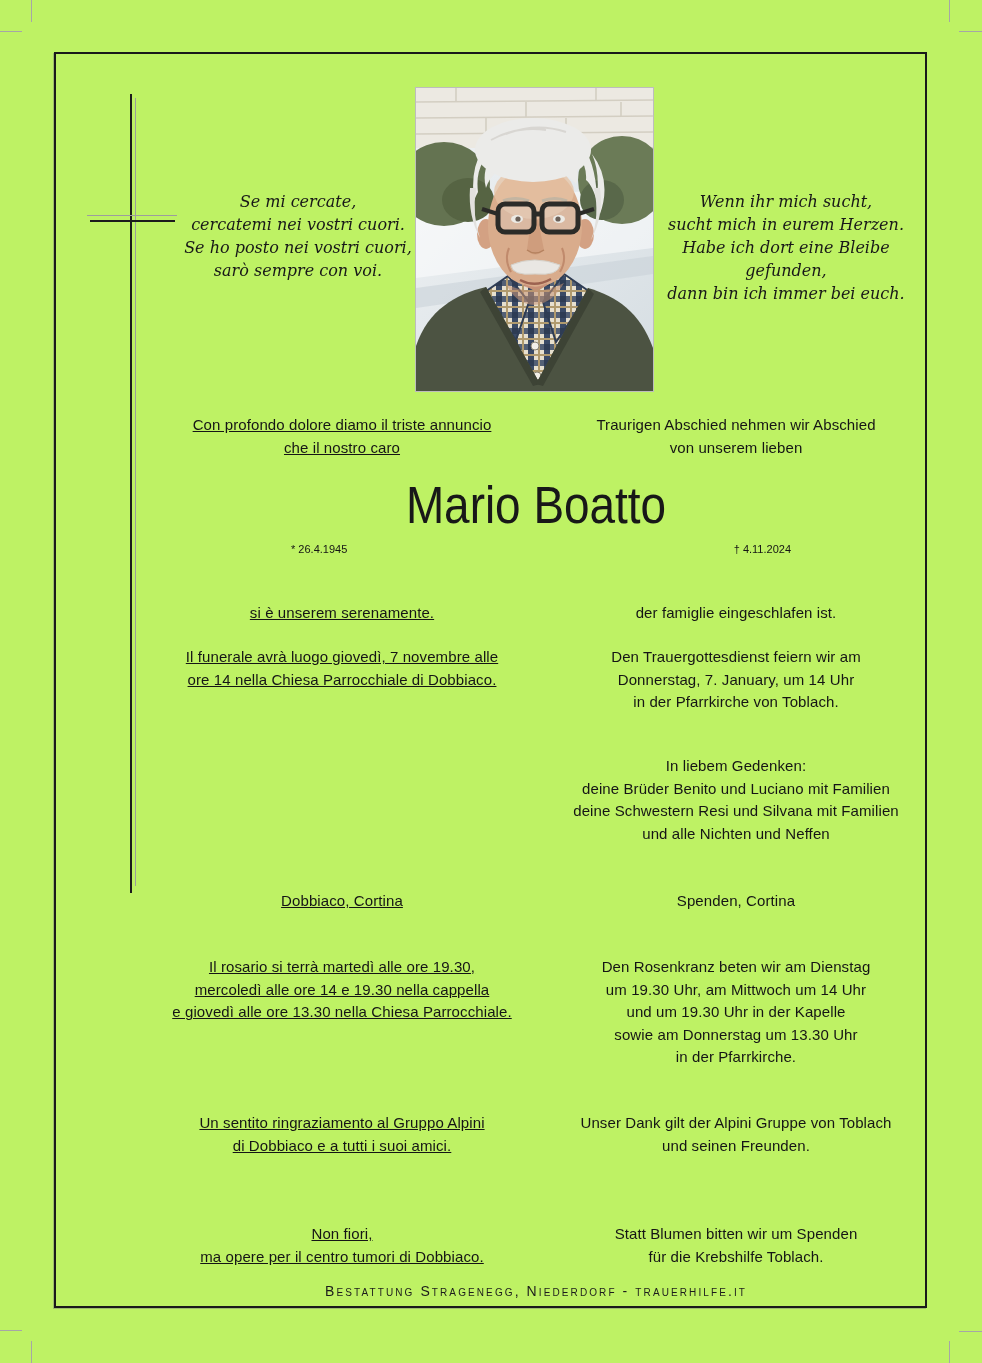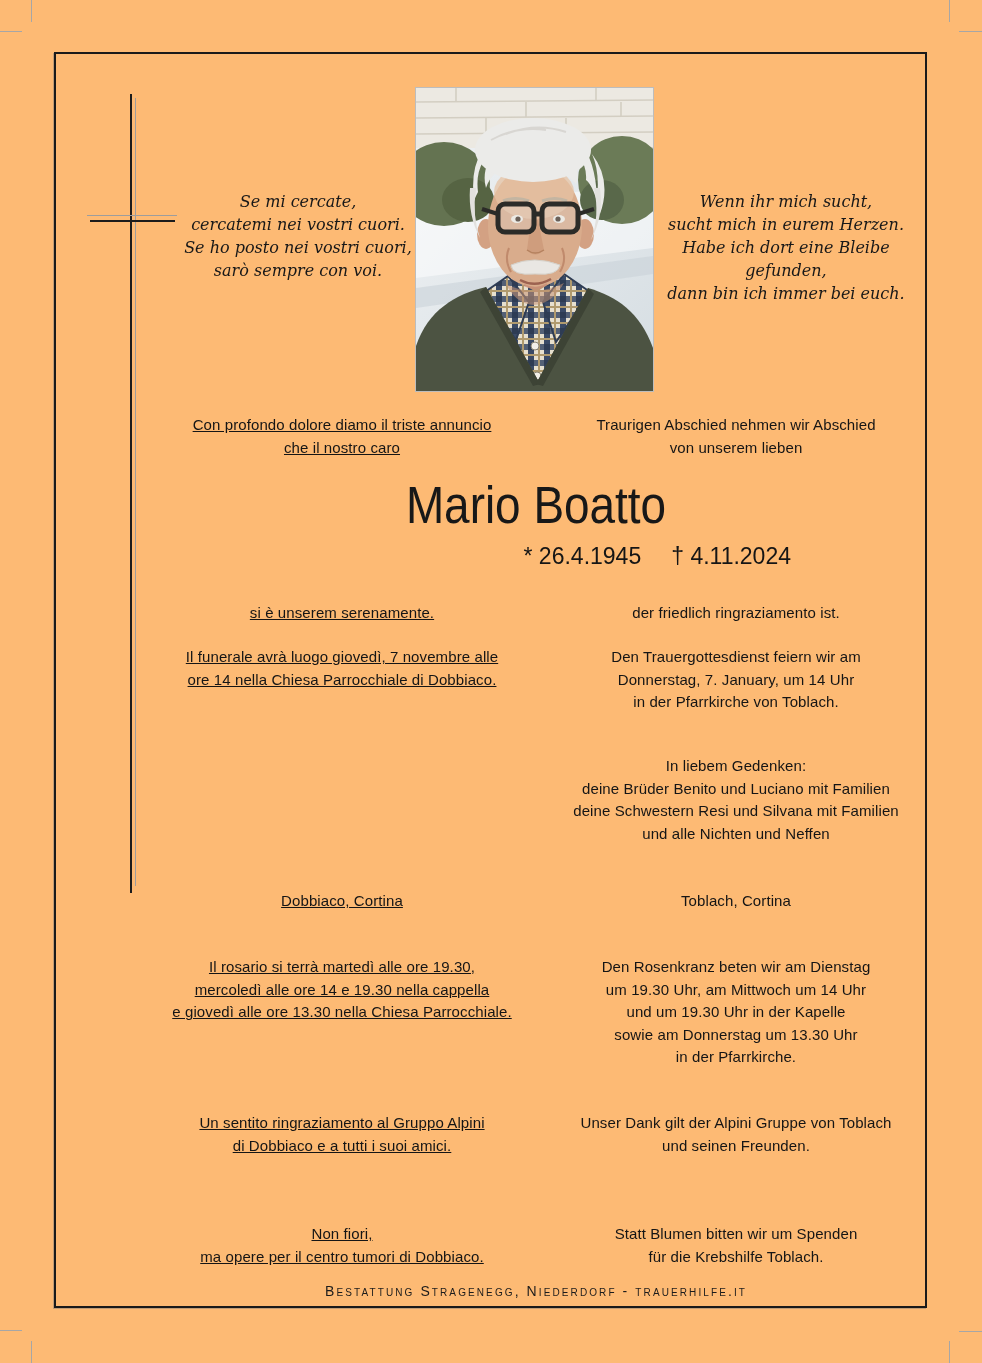--- a/index.html
+++ b/index.html
@@ -1,19 +1,19 @@
 <!DOCTYPE html>
 <html><head>
 <meta charset="utf-8">
 <style>
   html,body{margin:0;padding:0;background:#ffffff;}
   .page{
     position:relative;
     width:982px;height:1363px;
-    background:#fdba74;
+    background:#bef264;
     font-family:"Liberation Sans",sans-serif;
     color:#141414;
     overflow:hidden;
   }
   
   .mark{position:absolute;background:#a6a6a6;}
   
   .frame{
     position:absolute;left:54px;top:52px;width:869px;height:1252px;
     border:2px solid #1a1a1a;
@@ -57,22 +57,22 @@
   
   .name{
     position:absolute;left:286px;top:477px;width:500px;
     font-size:51px;line-height:58px;text-align:center;
     letter-spacing:0;color:#181818;
     transform:scaleX(.9);transform-origin:center;
     white-space:nowrap;
   }
   .dates{
     position:absolute;left:291px;top:543px;width:500px;
-    display:flex;justify-content:flex-end;gap:30px;
-    font-size:23px;color:#151515;
+    display:flex;justify-content:space-between;gap:30px;
+    font-size:11px;color:#151515;
   }
   
   .footer{
     position:absolute;left:231px;top:1283px;width:610px;
     text-align:center;font-size:14px;letter-spacing:2.1px;
     font-variant:small-caps;color:#1c1c1c;
   }
 </style>
 </head>
 <body>
@@ -217,35 +217,35 @@
   <div class="col col-de r-announce">Traurigen Abschied nehmen wir Abschied
 von unserem lieben</div>
 
   <div class="name">Mario Boatto</div>
   <div class="dates">
     <span>* 26.4.1945</span>
     <span>† 4.11.2024</span>
   </div>
 
   <div class="col col-it r-passing">si è unserem serenamente.</div>
-  <div class="col col-de r-passing">der friedlich ringraziamento ist.</div>
+  <div class="col col-de r-passing">der famiglie eingeschlafen ist.</div>
 
   <div class="col col-it r-funeral">Il funerale avrà luogo giovedì, 7 novembre alle
 ore 14 nella Chiesa Parrocchiale di Dobbiaco.</div>
   <div class="col col-de r-funeral">Den Trauergottesdienst feiern wir am
 Donnerstag, 7. January, um 14 Uhr
 in der Pfarrkirche von Toblach.</div>
 
   <div class="col col-de r-family">In liebem Gedenken:
 deine Brüder Benito und Luciano mit Familien
 deine Schwestern Resi und Silvana mit Familien
 und alle Nichten und Neffen</div>
 
   <div class="col col-it r-places">Dobbiaco, Cortina</div>
-  <div class="col col-de r-places">Toblach, Cortina</div>
+  <div class="col col-de r-places">Spenden, Cortina</div>
 
   <div class="col col-it r-rosary">Il rosario si terrà martedì alle ore 19.30,
 mercoledì alle ore 14 e 19.30 nella cappella
 e giovedì alle ore 13.30 nella Chiesa Parrocchiale.</div>
   <div class="col col-de r-rosary">Den Rosenkranz beten wir am Dienstag
 um 19.30 Uhr, am Mittwoch um 14 Uhr
 und um 19.30 Uhr in der Kapelle
 sowie am Donnerstag um 13.30 Uhr
 in der Pfarrkirche.</div>
 

